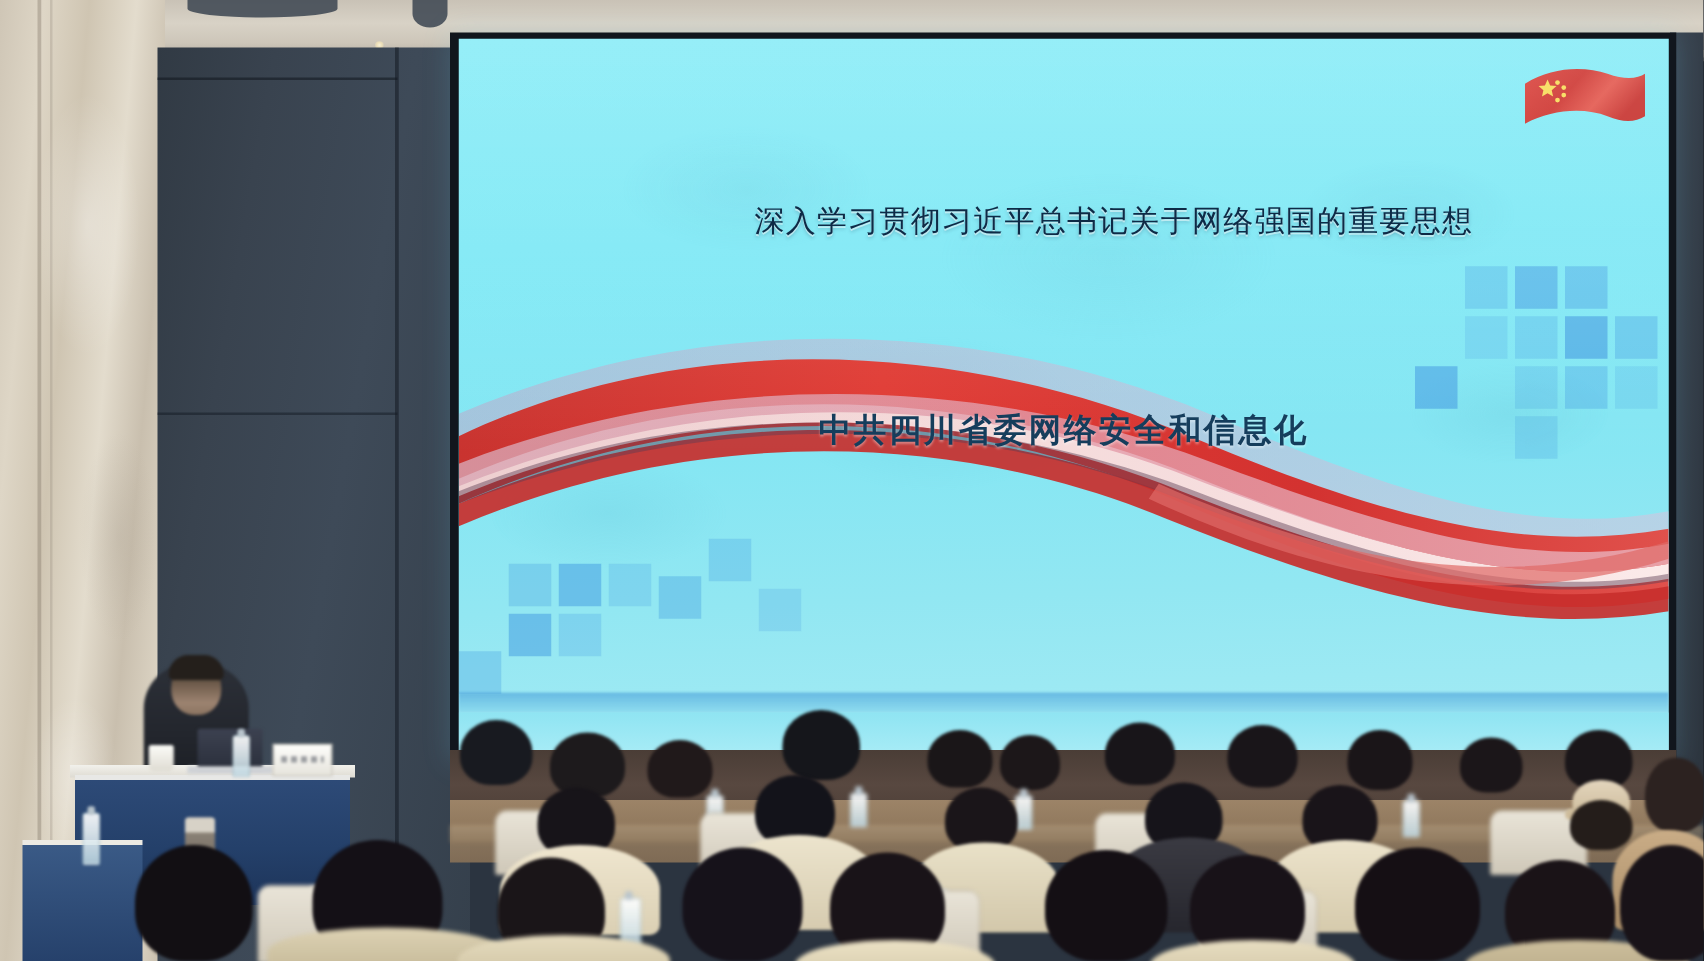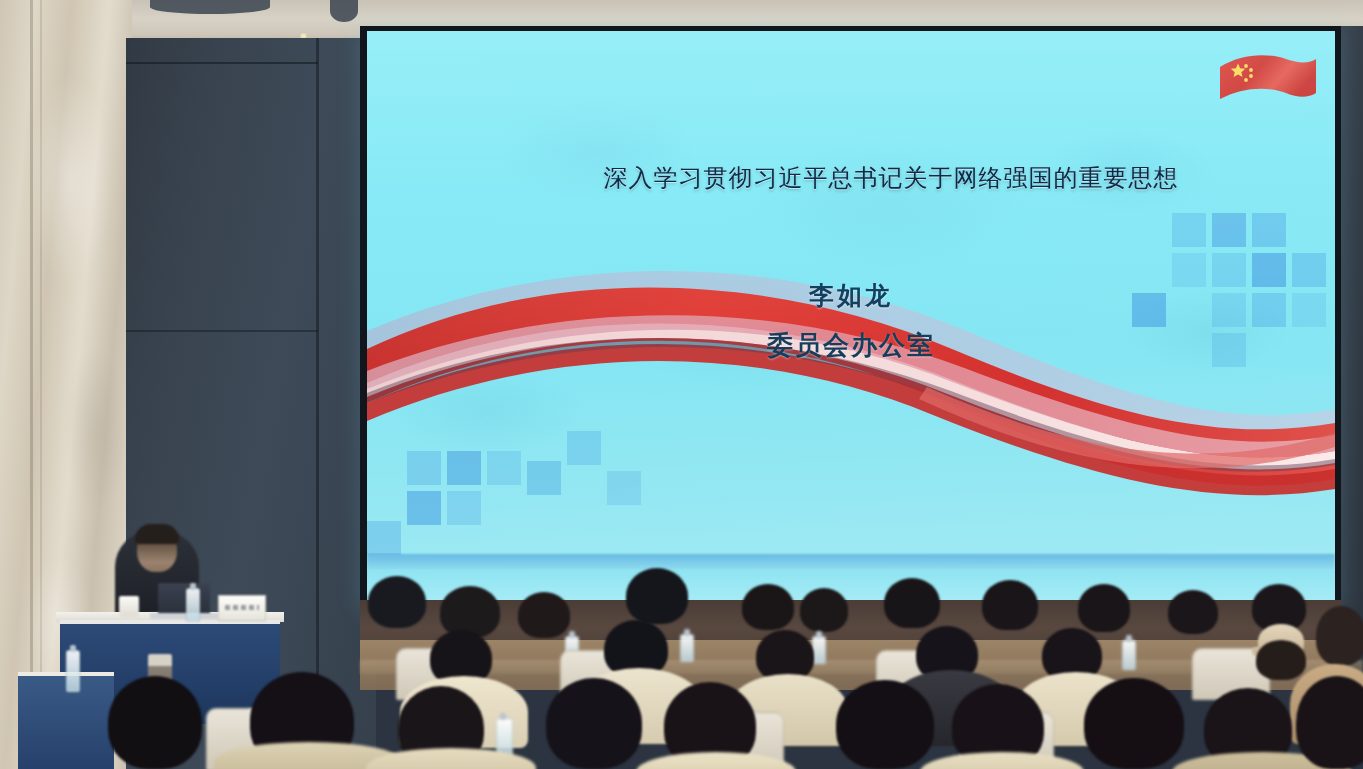--- a/index.html
+++ b/index.html
@@ -365,23 +365,22 @@
         <circle cx="39" cy="31" r="1.9"></circle>
         <circle cx="34" cy="35" r="1.9"></circle>
       </g>
     </svg>
 
     <div class="screen-hglow"></div>
 
     <div class="slide-title">
       <div>深入学习贯彻习近平总书记关于网络强国的重要思想</div>
     </div>
-    <div class="slide-presenter">李如龙</div>
     <div class="slide-org">
-      <div>委员会办公室</div>
+      <div>中共四川省委网络安全和信息化</div>
     </div>
   </div>
 
   <div class="stage-band"></div>
   <div class="stage-front"></div>
 
   <div class="person-speaker blur-soft"></div>
   <div class="speaker-head blur-soft"></div>
   <div class="speaker-hair blur-soft"></div>
   <div class="head-table-top"></div>

